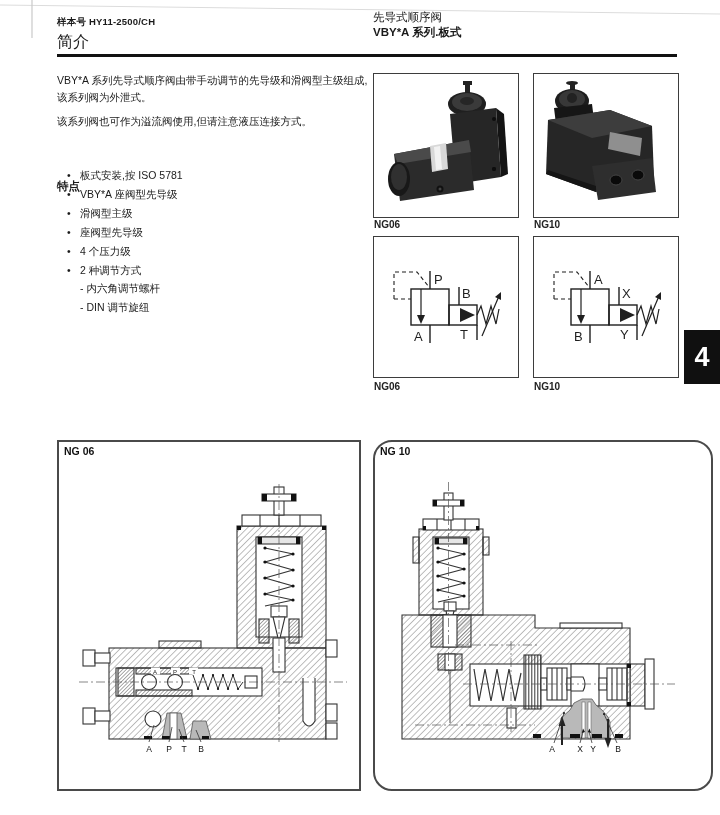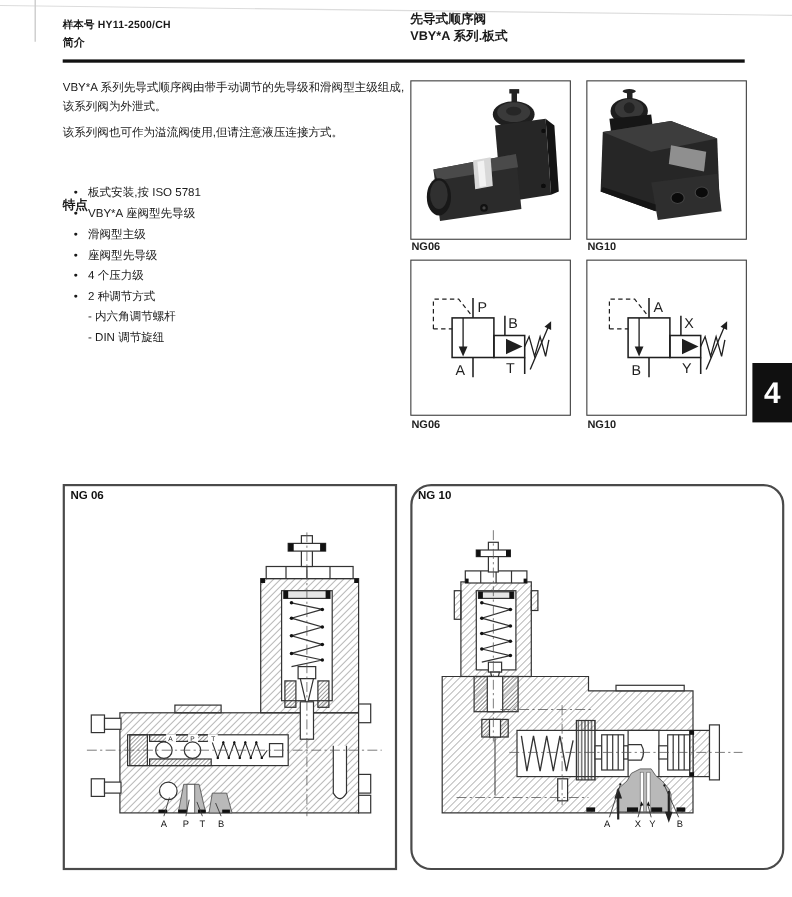--- a/index.html
+++ b/index.html
@@ -1,21 +1,21 @@
 <!DOCTYPE html>
 <html><head>
 <meta charset="utf-8">
 <style>
   html,body{margin:0;padding:0;}
   body{width:720px;height:815px;position:relative;background:#fff;overflow:hidden;
        font-family:"Liberation Sans","DejaVu Sans",sans-serif;color:#1a1a1a;}
   .abs{position:absolute;}
   .catalog-no{left:57px;top:16px;font-size:9.5px;font-weight:600;letter-spacing:.2px;}
-  .section-title{left:57px;top:32px;font-size:10px;font-weight:700;}
-  .prod-title1{left:373px;top:10px;font-size:11.5px;font-weight:700;}
+  .section-title{left:57px;top:32px;font-size:16px;font-weight:400;}
+  .prod-title1{left:373px;top:10px;font-size:11.5px;font-weight:400;}
   .prod-title2{left:373px;top:25px;font-size:11.5px;font-weight:700;}
   .hrule{left:57px;top:54px;width:620px;height:3px;background:#111;}
   .intro{left:57px;top:72px;width:313px;font-size:10.5px;line-height:17px;}
   .intro p{margin:0 0 7px 0;}
   .feat-head{left:57px;top:147px;font-size:11.5px;font-weight:700;margin-top:32px;}
   .features{left:57px;top:166px;width:300px;font-size:10.5px;}
   .feat{position:relative;padding-left:23px;line-height:18.9px;}
   .feat::before{content:"\2022";position:absolute;left:10px;top:0;}
   .sub{padding-left:23px;line-height:18.9px;}
   .pbox{position:absolute;width:146px;height:145px;border:1.5px solid #3d3d3d;background:#fff;box-sizing:border-box;}

